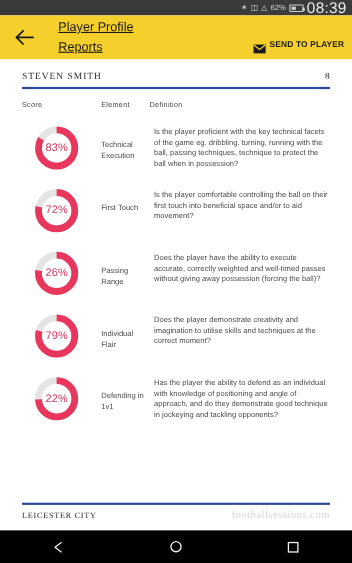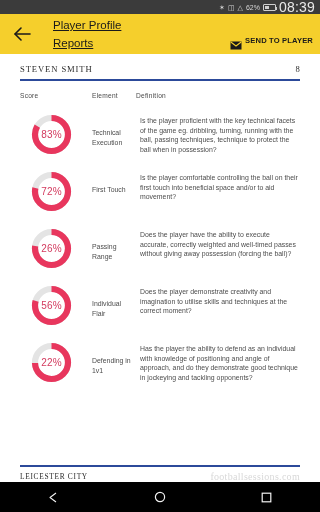--- a/index.html
+++ b/index.html
@@ -138,21 +138,21 @@
     padding-top: 16px;
   }
   .cell-def {
     flex: 1 1 auto;
     font-size: 6.9px; line-height: 9.6px; color: #4c4c4c;
     padding-top: 4px; padding-left: 4px;
   }
 
   .footerwrap {
     margin-top: auto;
-    padding-bottom: 0;
+    padding-bottom: 8px;
   }
   .footrule { height: 1.6px; background: #2c4a9a; width: 100%; }
   .footline {
     display: flex; align-items: center; justify-content: space-between;
     margin-top: 4px;
   }
   .club {
     font-family: "Liberation Serif", serif;
     font-size: 7.4px; letter-spacing: .7px; color: #2b2b2b;
   }
@@ -260,21 +260,21 @@
           <div class="cell-elem">Passing Range</div>
           <div class="cell-def">Does the player have the ability to execute accurate, correctly weighted and well-timed passes without giving away possession (forcing the ball)?</div>
         </div>
         <div class="row">
           <div class="cell-score">
             <div class="gauge">
               <svg width="45" height="45" viewBox="0 0 45 45">
                 <circle cx="22.5" cy="22.5" r="16.5" fill="none" stroke="#e4e4e4" stroke-width="6.2"></circle>
                 <circle cx="22.5" cy="22.5" r="16.5" fill="none" stroke="#e8365d" stroke-width="6.2" stroke-dasharray="81.90 21.77"></circle>
               </svg>
-              <span class="gval">56%</span>
+              <span class="gval">79%</span>
             </div>
           </div>
           <div class="cell-elem">Individual Flair</div>
           <div class="cell-def">Does the player demonstrate creativity and imagination to utilise skills and techniques at the correct moment?</div>
         </div>
         <div class="row">
           <div class="cell-score">
             <div class="gauge">
               <svg width="45" height="45" viewBox="0 0 45 45">
                 <circle cx="22.5" cy="22.5" r="16.5" fill="none" stroke="#e4e4e4" stroke-width="6.2"></circle>

